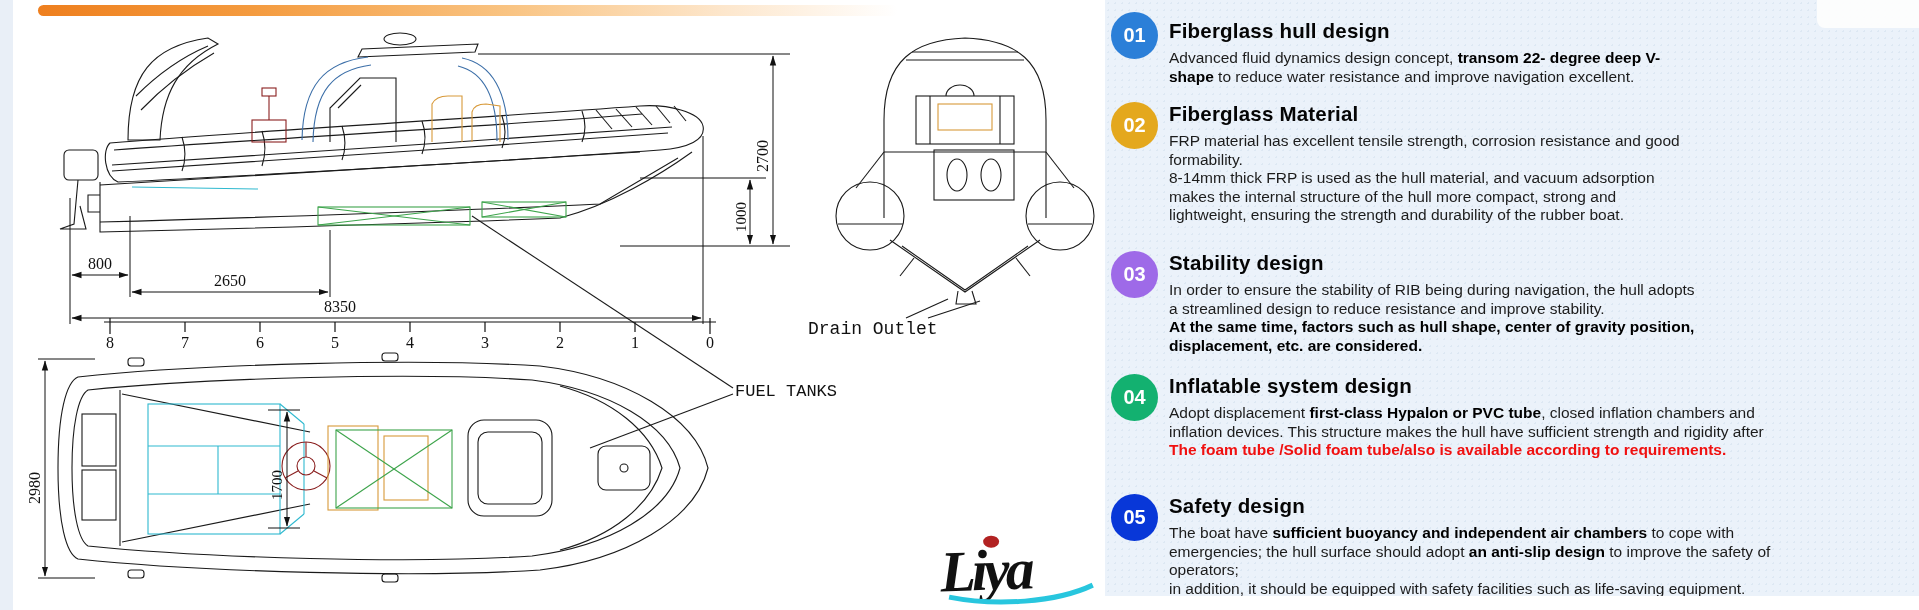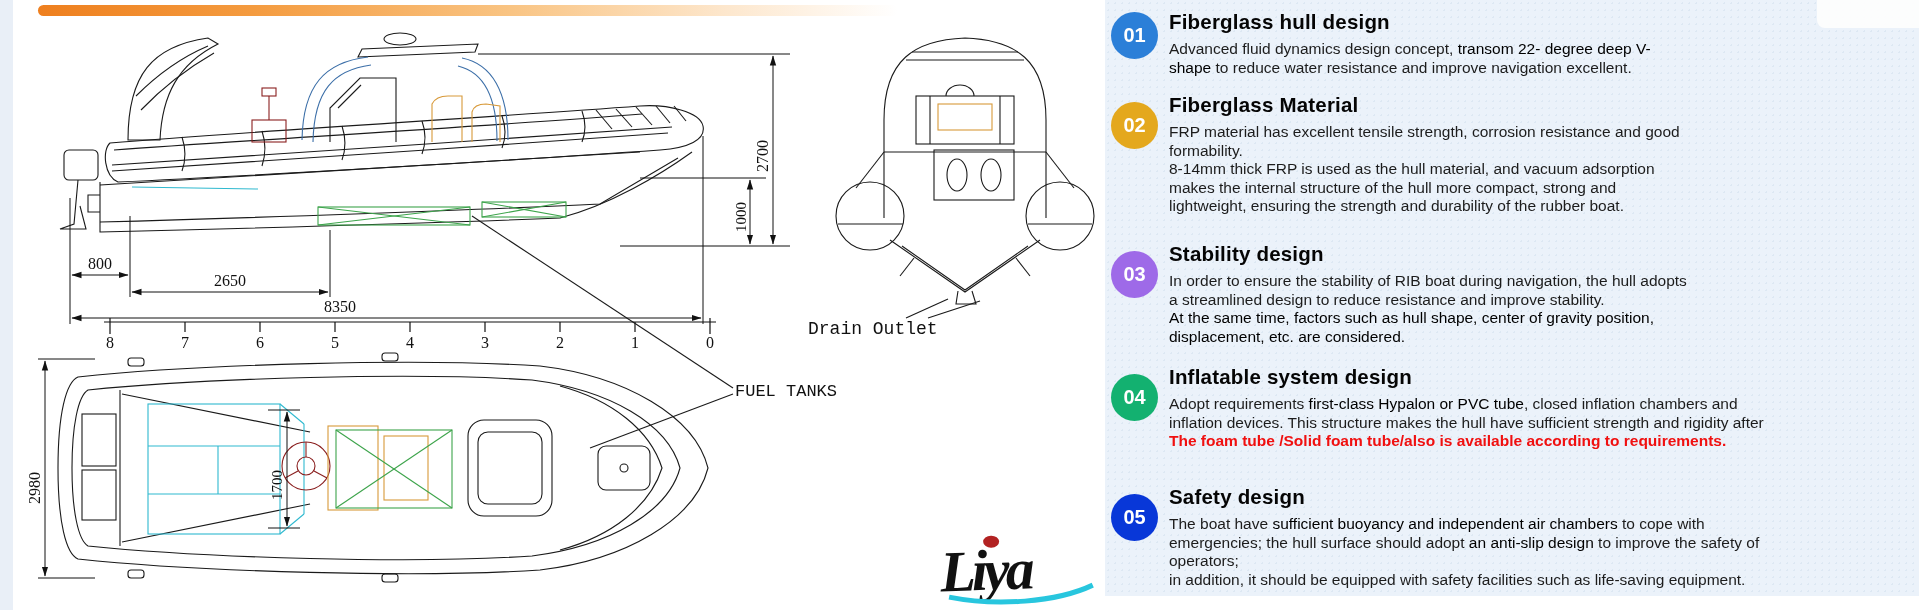--- a/index.html
+++ b/index.html
@@ -12,25 +12,25 @@
   .panel{position:absolute;left:1105px;top:0;width:814px;height:596px;background-color:#ebf2fa;
       background-image:radial-gradient(#dde8f3 1px,transparent 1px);background-size:7px 7px;}
   .panel-bottom{position:absolute;left:1105px;top:596px;width:814px;height:14px;background:#fff;}
   .watermark{position:absolute;left:1817px;top:0;width:102px;height:28px;background:#fdfdfd;
       border-radius:0 0 0 8px;opacity:.95;}
   .feat{position:absolute;left:6px;display:flex;align-items:flex-start;}
   .badge{width:47px;height:47px;border-radius:50%;flex:0 0 47px;color:#fff;font-weight:bold;
       font-size:20px;display:flex;align-items:center;justify-content:center;margin-top:9px;
       font-family:"Liberation Sans",sans-serif;}
   .feat.first .badge{margin-top:2px;}
-  .ftxt{margin-left:11px;width:742px;}
+  .ftxt{margin-left:11px;width:742px;margin-top:9px;}
   .ftxt h2{margin:0 0 6px 0;font-size:20.5px;line-height:24px;color:#050505;
       font-weight:bold;letter-spacing:.2px;}
   .fline{font-size:15.5px;line-height:18.5px;color:#1c1c1c;white-space:nowrap;}
-  .fline .b{font-weight:normal;color:#000;}
+  .fline .b{font-weight:bold;color:#000;}
   .fline .rb{font-weight:bold;color:#f01010;}
   svg text{font-family:"Liberation Serif",serif;fill:#111;}
   svg text.cad{font-family:"Liberation Mono",monospace;}
 </style>
 </head>
 <body>
 
 <div class="stage">
 
   <div class="left-sliver"></div>
@@ -262,32 +262,32 @@
         <div class="fline"><span>8-14mm thick FRP is used as the hull material, and vacuum adsorption</span></div>
         <div class="fline"><span>makes the internal structure of the hull more compact, strong and</span></div>
         <div class="fline"><span>lightweight, ensuring the strength and durability of the rubber boat.</span></div>
       </div>
     </div>
 
     <div class="feat" style="top:242px">
       <div class="badge" style="background: rgb(158, 106, 232);">03</div>
       <div class="ftxt">
         <h2>Stability design</h2>
-        <div class="fline"><span>In order to ensure the stability of RIB boat during navigation, the hull adopts</span></div>
+        <div class="fline"><span>In order to ensure the stability of RIB being during navigation, the hull adopts</span></div>
         <div class="fline"><span>a streamlined design to reduce resistance and improve stability.</span></div>
         <div class="fline"><span class="b">At the same time, factors such as hull shape, center of gravity position,</span></div>
         <div class="fline"><span class="b">displacement, etc. are considered.</span></div>
       </div>
     </div>
 
     <div class="feat" style="top:365px">
       <div class="badge" style="background: rgb(19, 177, 112);">04</div>
       <div class="ftxt">
         <h2>Inflatable system design</h2>
-        <div class="fline"><span>Adopt requirements </span><span class="b">first-class Hypalon or PVC tube</span><span>, closed inflation chambers and</span></div>
+        <div class="fline"><span>Adopt displacement </span><span class="b">first-class Hypalon or PVC tube</span><span>, closed inflation chambers and</span></div>
         <div class="fline"><span>inflation devices. This structure makes the hull have sufficient strength and rigidity after</span></div>
         <div class="fline"><span class="rb">The foam tube /Solid foam tube/also is available according to requirements.</span></div>
       </div>
     </div>
 
     <div class="feat" style="top:485px">
       <div class="badge" style="background: rgb(8, 55, 216); text-align: center;">05</div>
       <div class="ftxt">
         <h2>Safety design</h2>
         <div class="fline"><span>The boat have </span><span class="b">sufficient buoyancy and independent air chambers</span><span> to cope with</span></div>

